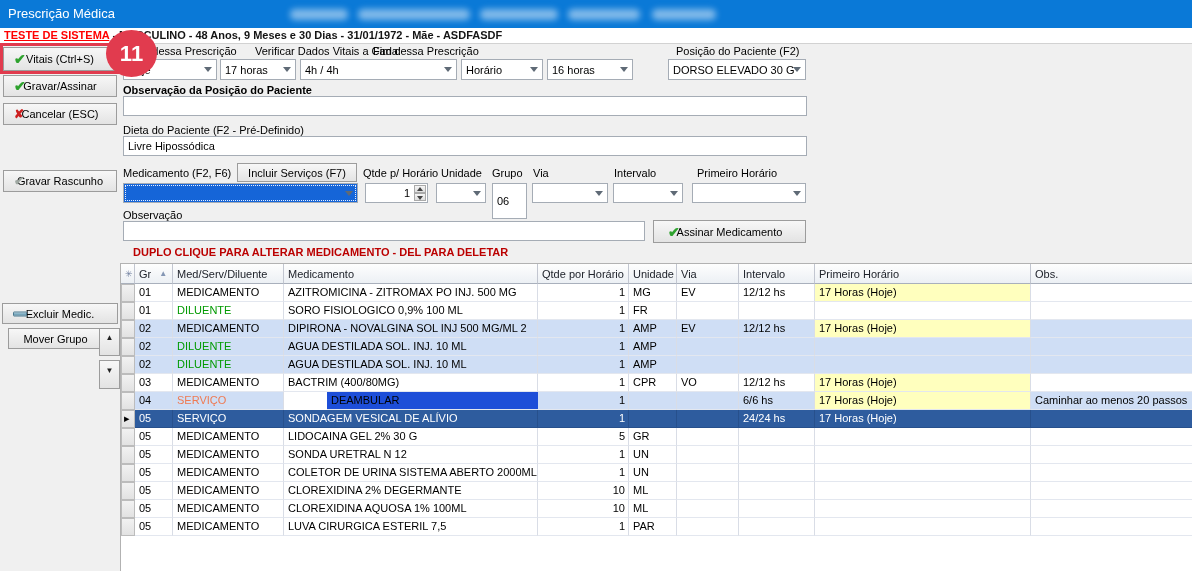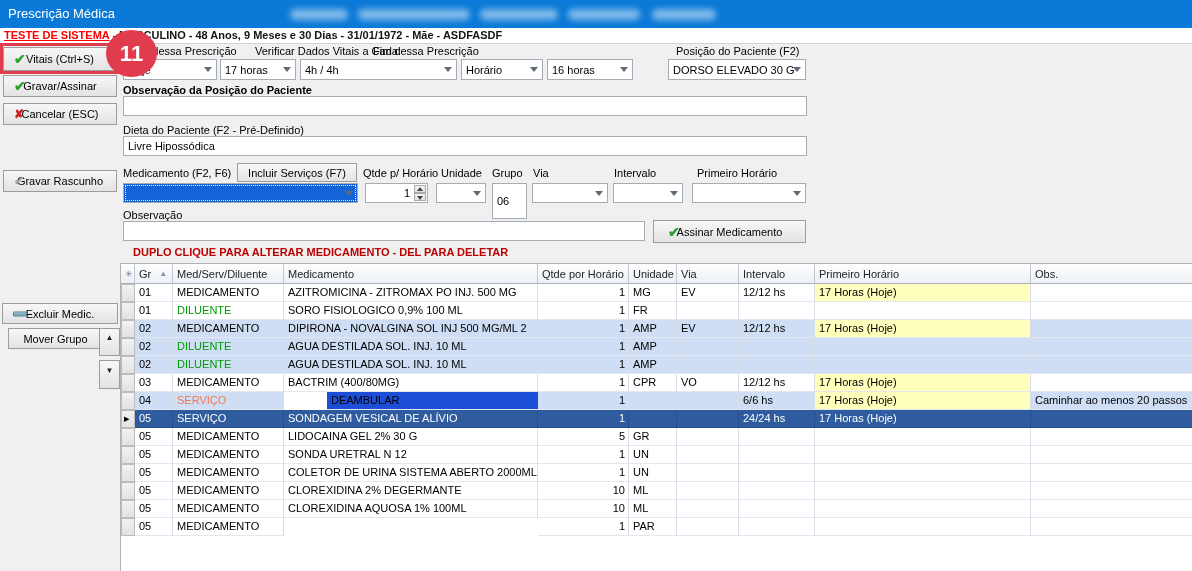--- a/index.html
+++ b/index.html
@@ -347,20 +347,21 @@
       <div class="gcell" style="left: 163px; width: 254px; top: 236px; background: rgb(255, 255, 255);">CLOREXIDINA AQUOSA 1% 100ML</div>
       <div class="gcell" style="left: 417px; width: 91px; top: 236px; text-align: right; padding-right: 3px; padding-left: 0px; background: rgb(255, 255, 255);">10</div>
       <div class="gcell" style="left: 508px; width: 48px; top: 236px; background: rgb(255, 255, 255);">ML</div>
       <div class="gcell" style="left: 556px; width: 62px; top: 236px; background: rgb(255, 255, 255);"></div>
       <div class="gcell" style="left: 618px; width: 76px; top: 236px; background: rgb(255, 255, 255);"></div>
       <div class="gcell" style="left: 694px; width: 216px; top: 236px; background: rgb(255, 255, 255);"></div>
       <div class="gcell" style="left: 910px; width: 162px; top: 236px; background: rgb(255, 255, 255);"></div>
       <div class="gcell grh" style="left: 0px; width: 14px; top: 254px;"></div>
       <div class="gcell" style="left: 14px; width: 38px; top: 254px; background: rgb(255, 255, 255);">05</div>
       <div class="gcell" style="left: 52px; width: 111px; top: 254px; background: rgb(255, 255, 255); color: rgb(0, 0, 0);">MEDICAMENTO</div>
+      <div class="gcell" style="left: 163px; width: 254px; top: 254px; background: rgb(255, 255, 255);">LUVA CIRURGICA ESTERIL 7,5</div>
       <div class="gcell" style="left: 417px; width: 91px; top: 254px; text-align: right; padding-right: 3px; padding-left: 0px; background: rgb(255, 255, 255);">1</div>
       <div class="gcell" style="left: 508px; width: 48px; top: 254px; background: rgb(255, 255, 255);">PAR</div>
       <div class="gcell" style="left: 556px; width: 62px; top: 254px; background: rgb(255, 255, 255);"></div>
       <div class="gcell" style="left: 618px; width: 76px; top: 254px; background: rgb(255, 255, 255);"></div>
       <div class="gcell" style="left: 694px; width: 216px; top: 254px; background: rgb(255, 255, 255);"></div>
       <div class="gcell" style="left: 910px; width: 162px; top: 254px; background: rgb(255, 255, 255);"></div>
     </div>
 
 </div>
 

